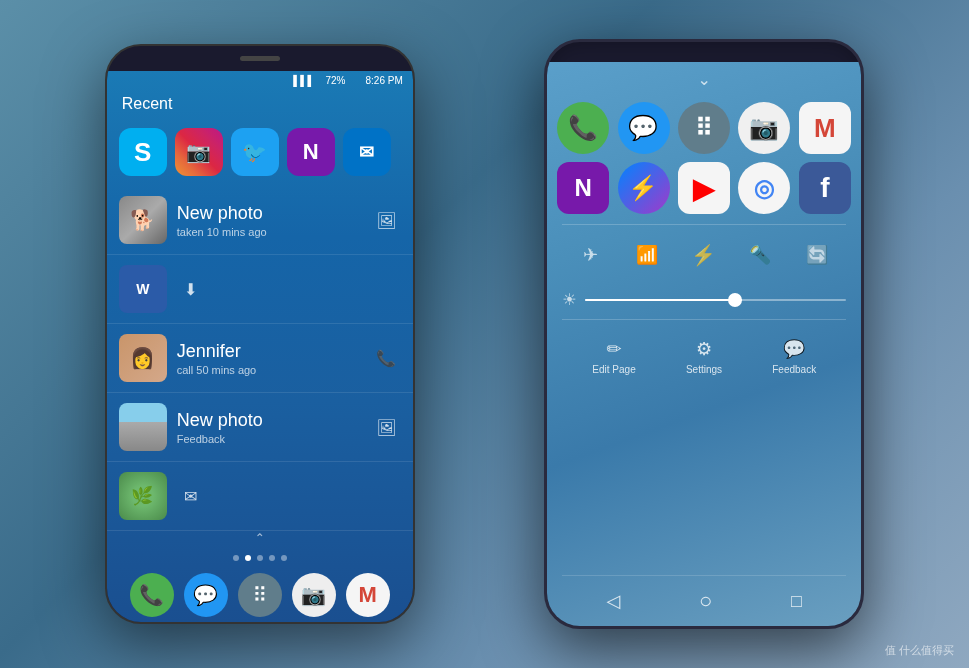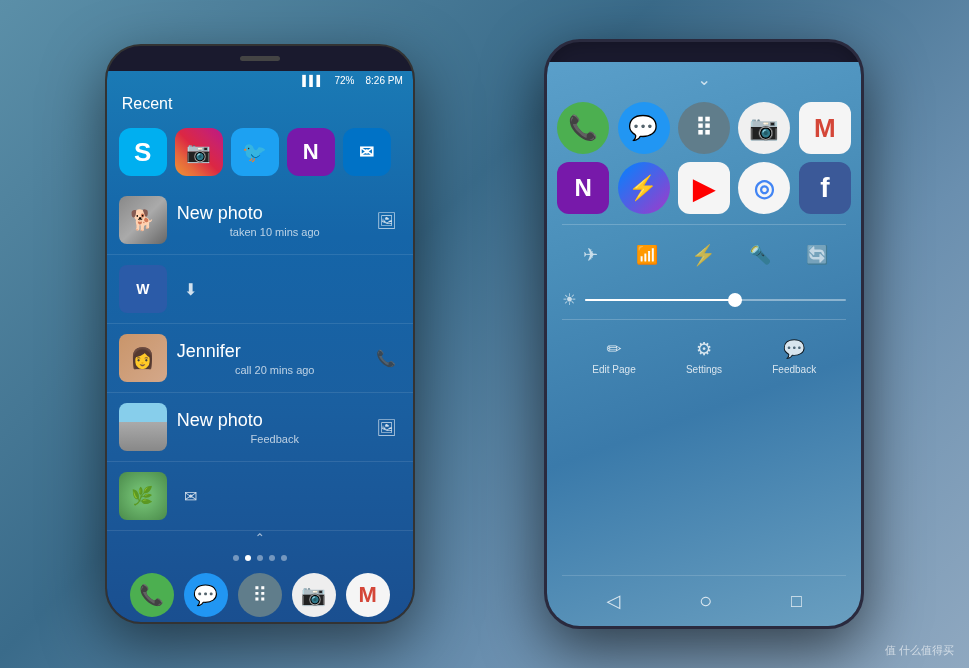--- a/index.html
+++ b/index.html
@@ -135,21 +135,20 @@
     .notif-title {
       color: white;
       font-size: 18px;
       font-weight: 400;
     }
 
     .notif-sub {
       color: rgba(255,255,255,0.7);
       font-size: 11px;
       margin-top: 2px;
-      text-align: center;
     }
 
     .notif-action {
       width: 28px;
       height: 28px;
       display: flex;
       align-items: center;
       justify-content: center;
       color: rgba(255,255,255,0.8);
       font-size: 16px;
@@ -424,21 +423,21 @@
 <div class="scene">
 
   <div class="phone-left">
     <div class="speaker"></div>
     <div class="screen">
 
       <div class="status-bar">
         <div class="status-icons">
           <span style="color:white;font-size:10px;">▌▌▌</span>
           <span style="color:white;font-size:10px;margin-left:8px;">72%</span>
-          <span style="color:white;font-size:10px;margin-left:8px;">8:26 PM</span>
+          <span style="color:white;font-size:10px;margin-left:17px;">8:26 PM</span>
         </div>
       </div>
 
       <div class="recent-label">Recent</div>
 
       <div class="app-row">
         <div class="app-icon ic-skype">
           <span style="font-size:26px;">S</span>
         </div>
         <div class="app-icon ic-instagram">
@@ -474,21 +473,21 @@
           </div>
           <div class="notif-action">⬇</div>
         </div>
 
         <div class="notif-item">
           <div class="notif-thumb">
             <div class="thumb-jennifer">👩</div>
           </div>
           <div class="notif-text">
             <div class="notif-title">Jennifer</div>
-            <div class="notif-sub">call 20 mins ago</div>
+            <div class="notif-sub">call 50 mins ago</div>
           </div>
           <div class="notif-action">📞</div>
         </div>
 
         <div class="notif-item">
           <div class="notif-thumb">
             <div class="thumb-landscape"></div>
           </div>
           <div class="notif-text">
             <div class="notif-title">New photo</div>

